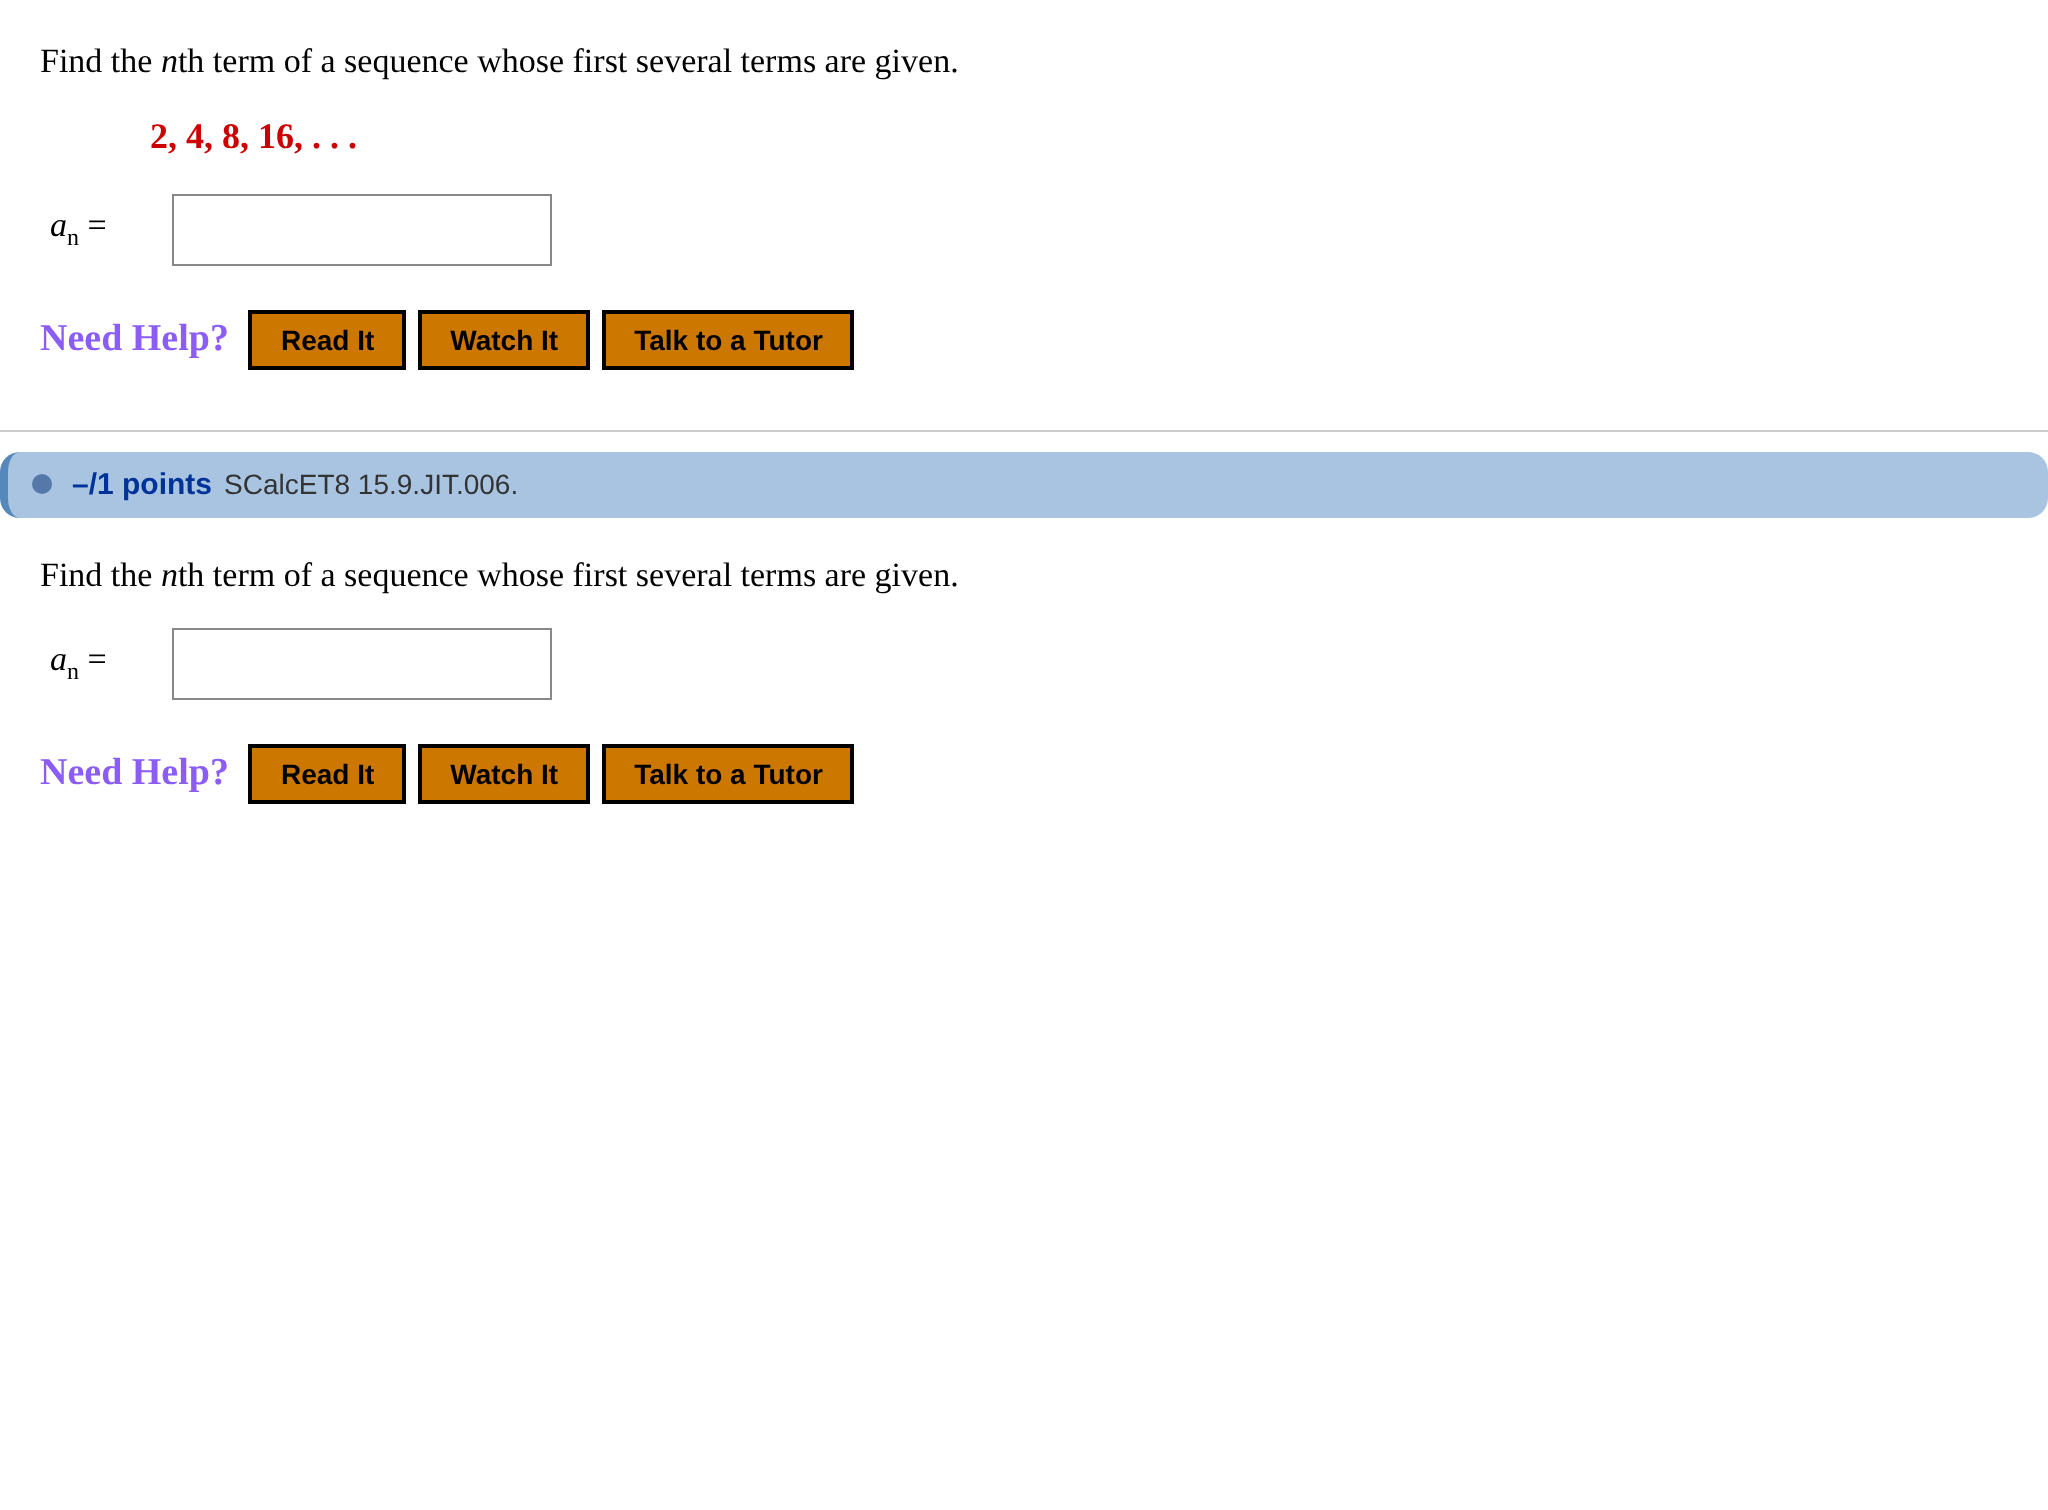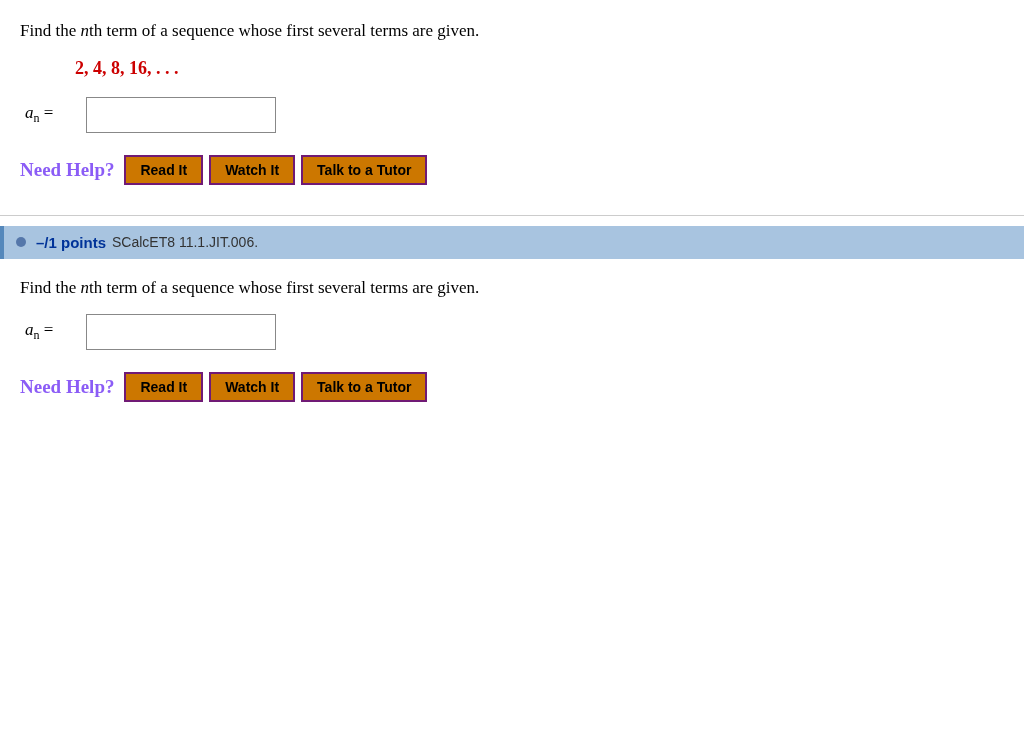--- a/index.html
+++ b/index.html
@@ -77,21 +77,21 @@
     .need-help-label {
       color: #8b5cf6;
       font-weight: bold;
       font-size: 19px;
       margin-right: 4px;
     }
 
     .help-button {
       background-color: #cc7700;
       color: #000000;
-      border: 2px solid #701a75;
+      border: 2px solid #000000;
       padding: 5px 14px;
       font-size: 14px;
       font-weight: bold;
       cursor: pointer;
       font-family: Arial, sans-serif;
     }
 
     .divider {
       border: none;
       border-top: 1px solid #cccccc;
@@ -100,20 +100,21 @@
 
     .points-bar {
       background-color: #a8c4e0;
       padding: 8px 12px;
       font-size: 15px;
       margin-bottom: 0;
       display: flex;
       align-items: center;
       gap: 6px;
       border-left: 4px solid #5588bb;
+      border-radius: 10px;
     }
 
     .points-label {
       color: #003399;
       font-weight: bold;
       font-family: Arial, sans-serif;
     }
 
     .points-code {
       color: #333333;
@@ -154,21 +155,21 @@
     <button class="help-button">Watch It</button>
     <button class="help-button">Talk to a Tutor</button>
   </div>
 </div>
 
 <hr class="divider">
 
 <div class="points-bar">
   <span class="circle-indicator"></span>
   <span class="points-label">–/1 points</span>
-  <span class="points-code">SCalcET8 11.1.JIT.006.</span>
+  <span class="points-code">SCalcET8 15.9.JIT.006.</span>
 </div>
 
 <div class="second-problem">
   <div class="problem-text">
     Find the <i>n</i>th term of a sequence whose first several terms are given.
   </div>
   <div class="answer-row">
     <span class="an-label">
       <i>a</i><sub>n</sub> =
     </span>

